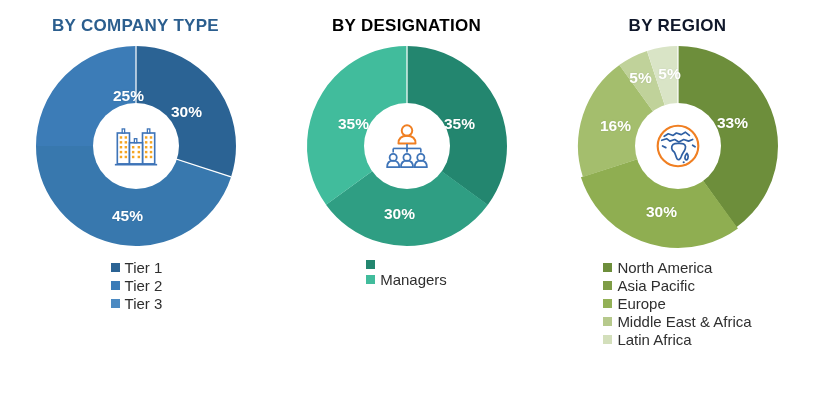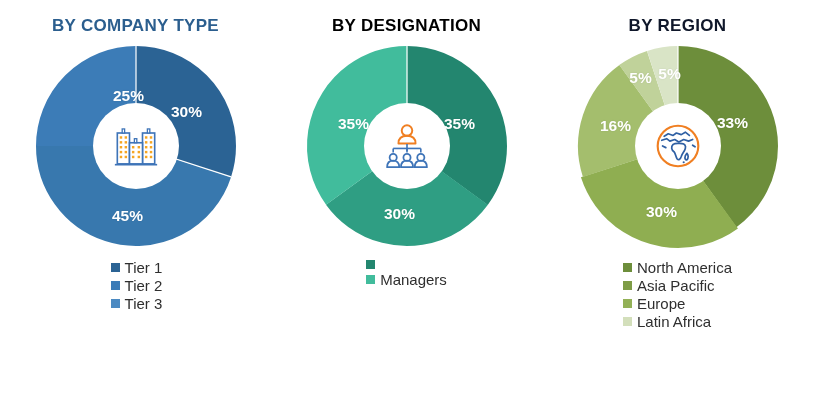--- a/index.html
+++ b/index.html
@@ -310,19 +310,23 @@
       </div>
       <div class="legend-row">
         <span class="legend-swatch" style="background:#7E9C46;"></span>
         <span class="legend-label">Asia Pacific</span>
       </div>
       <div class="legend-row">
         <span class="legend-swatch" style="background:#93B157;"></span>
         <span class="legend-label">Europe</span>
       </div>
       <div class="legend-row">
+        <span class="legend-swatch" style="background:#B6C98C;"></span>
+        <span class="legend-label">Middle East &amp; Africa</span>
+      </div>
+      <div class="legend-row">
         <span class="legend-swatch" style="background:#D3DFBB;"></span>
         <span class="legend-label">Latin Africa</span>
       </div>
     </div>
   </div>
 
 </div>
 
 </body></html>

